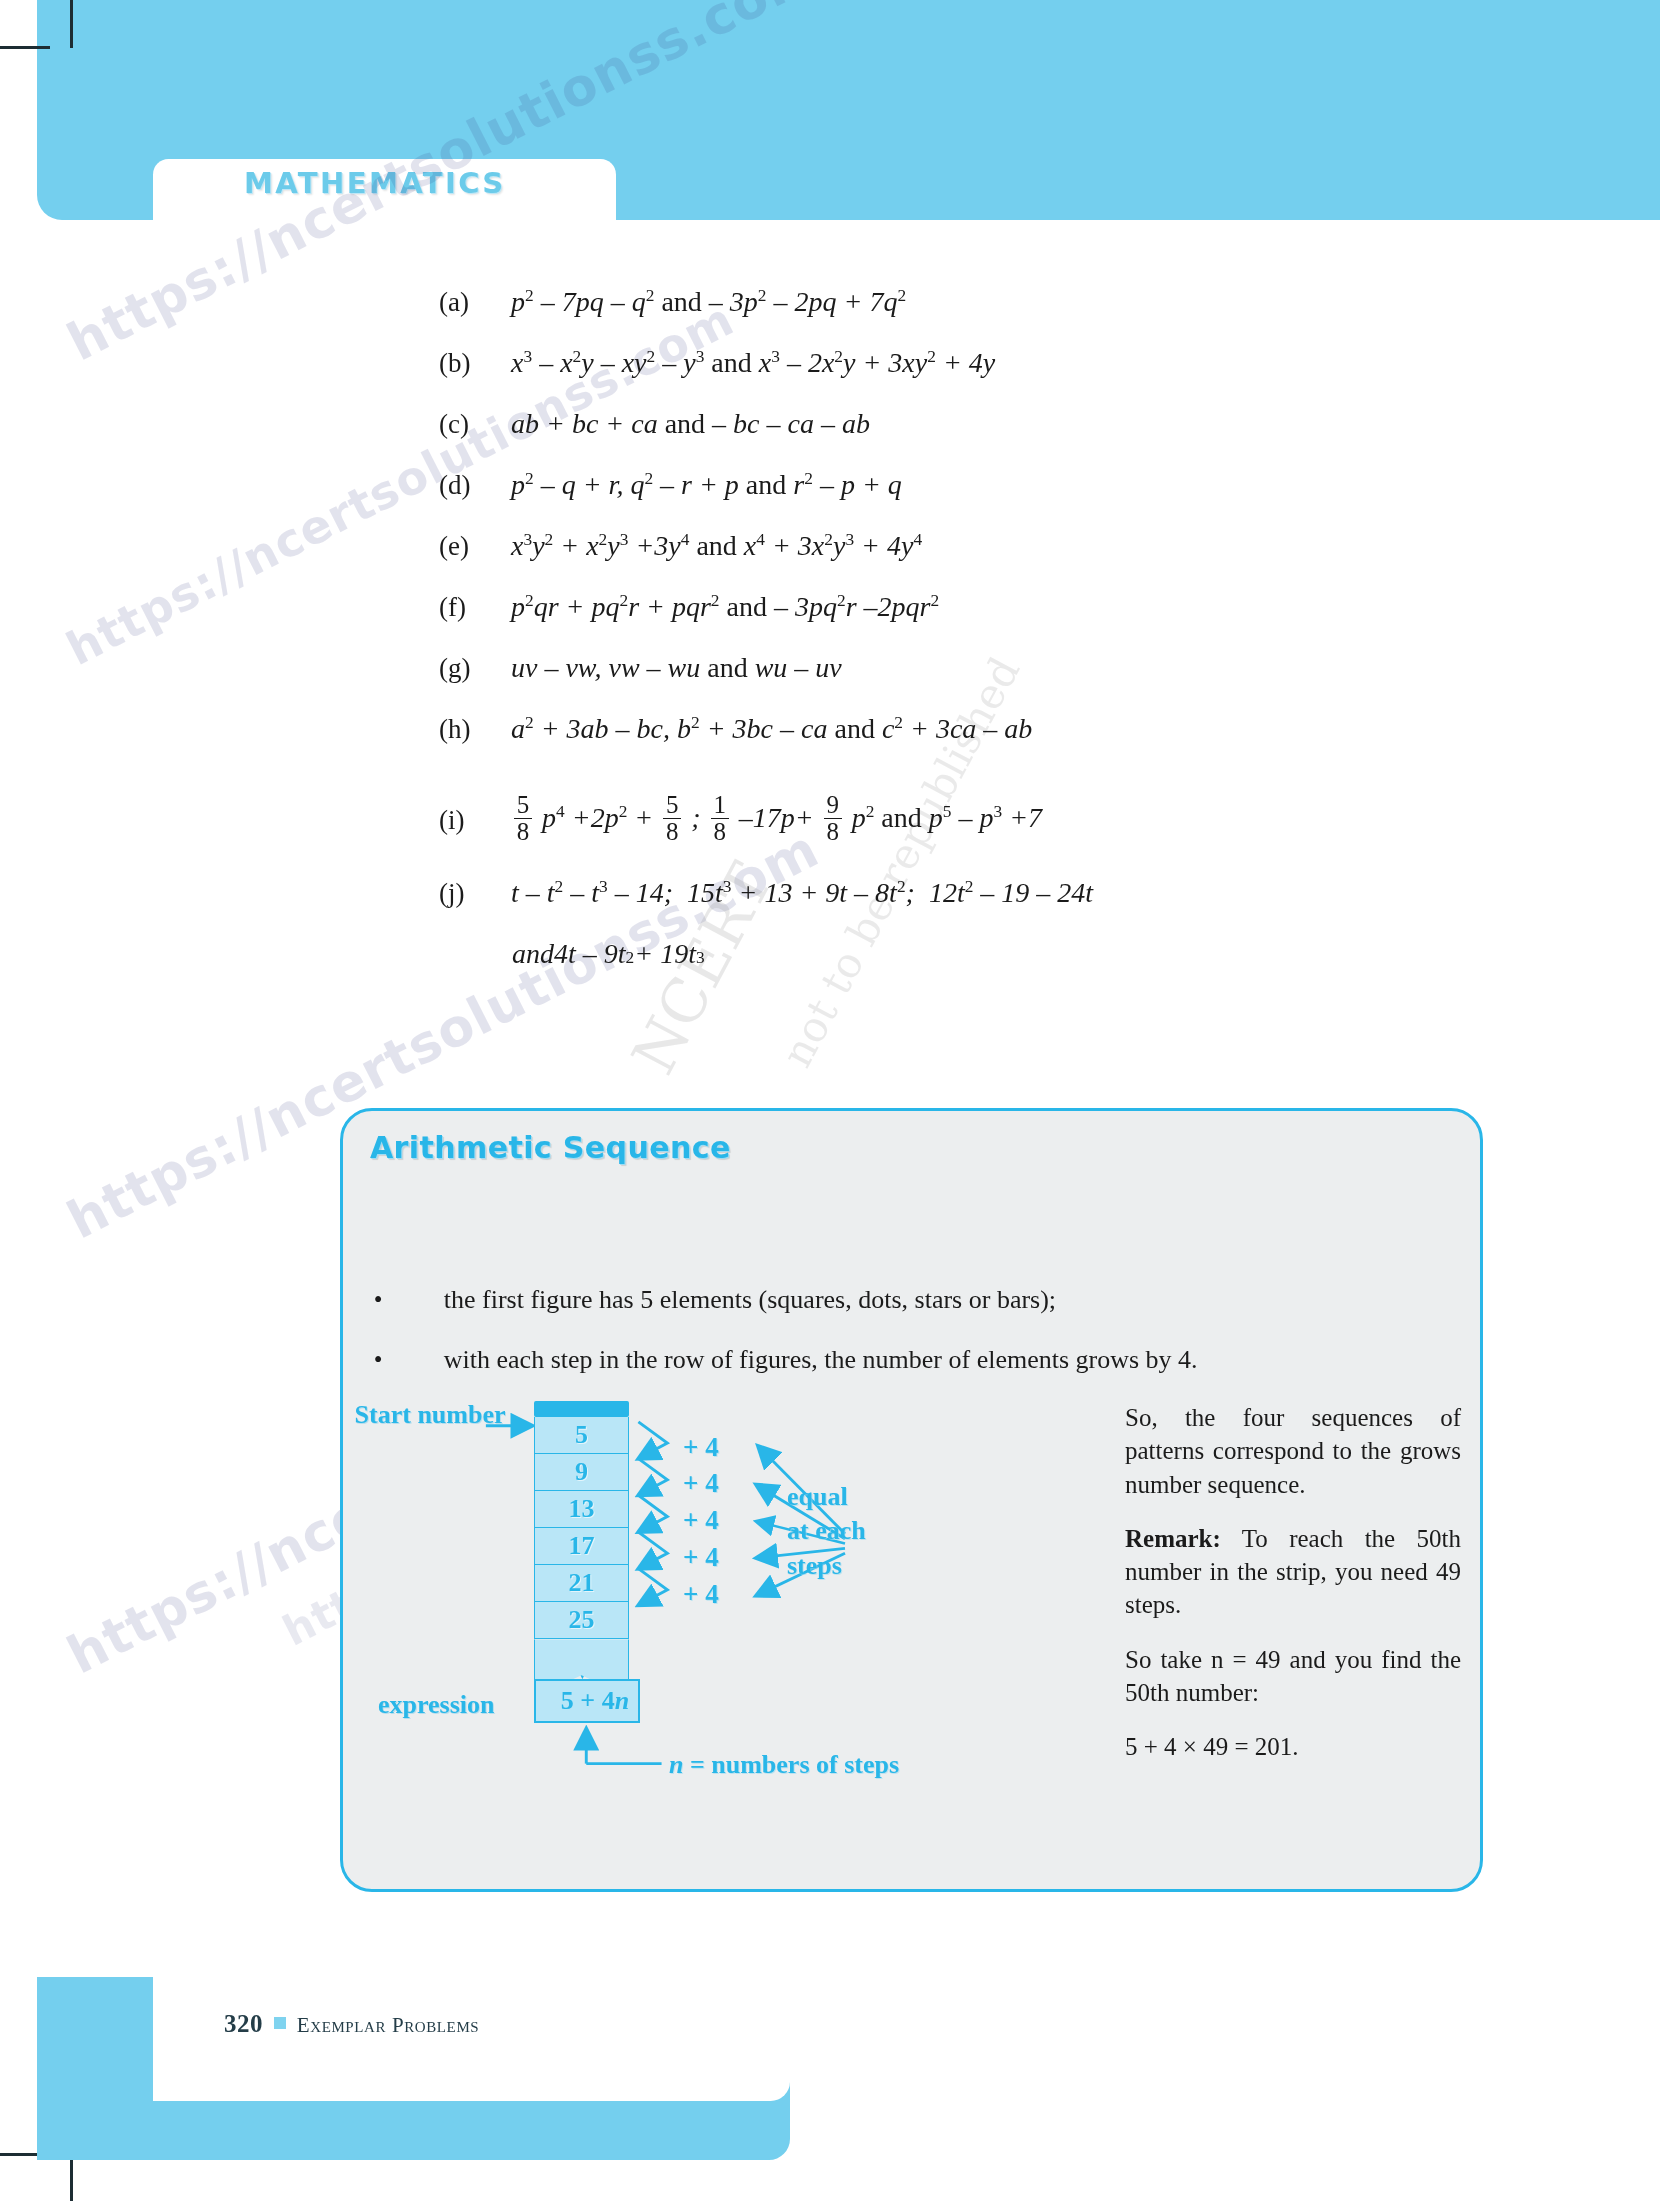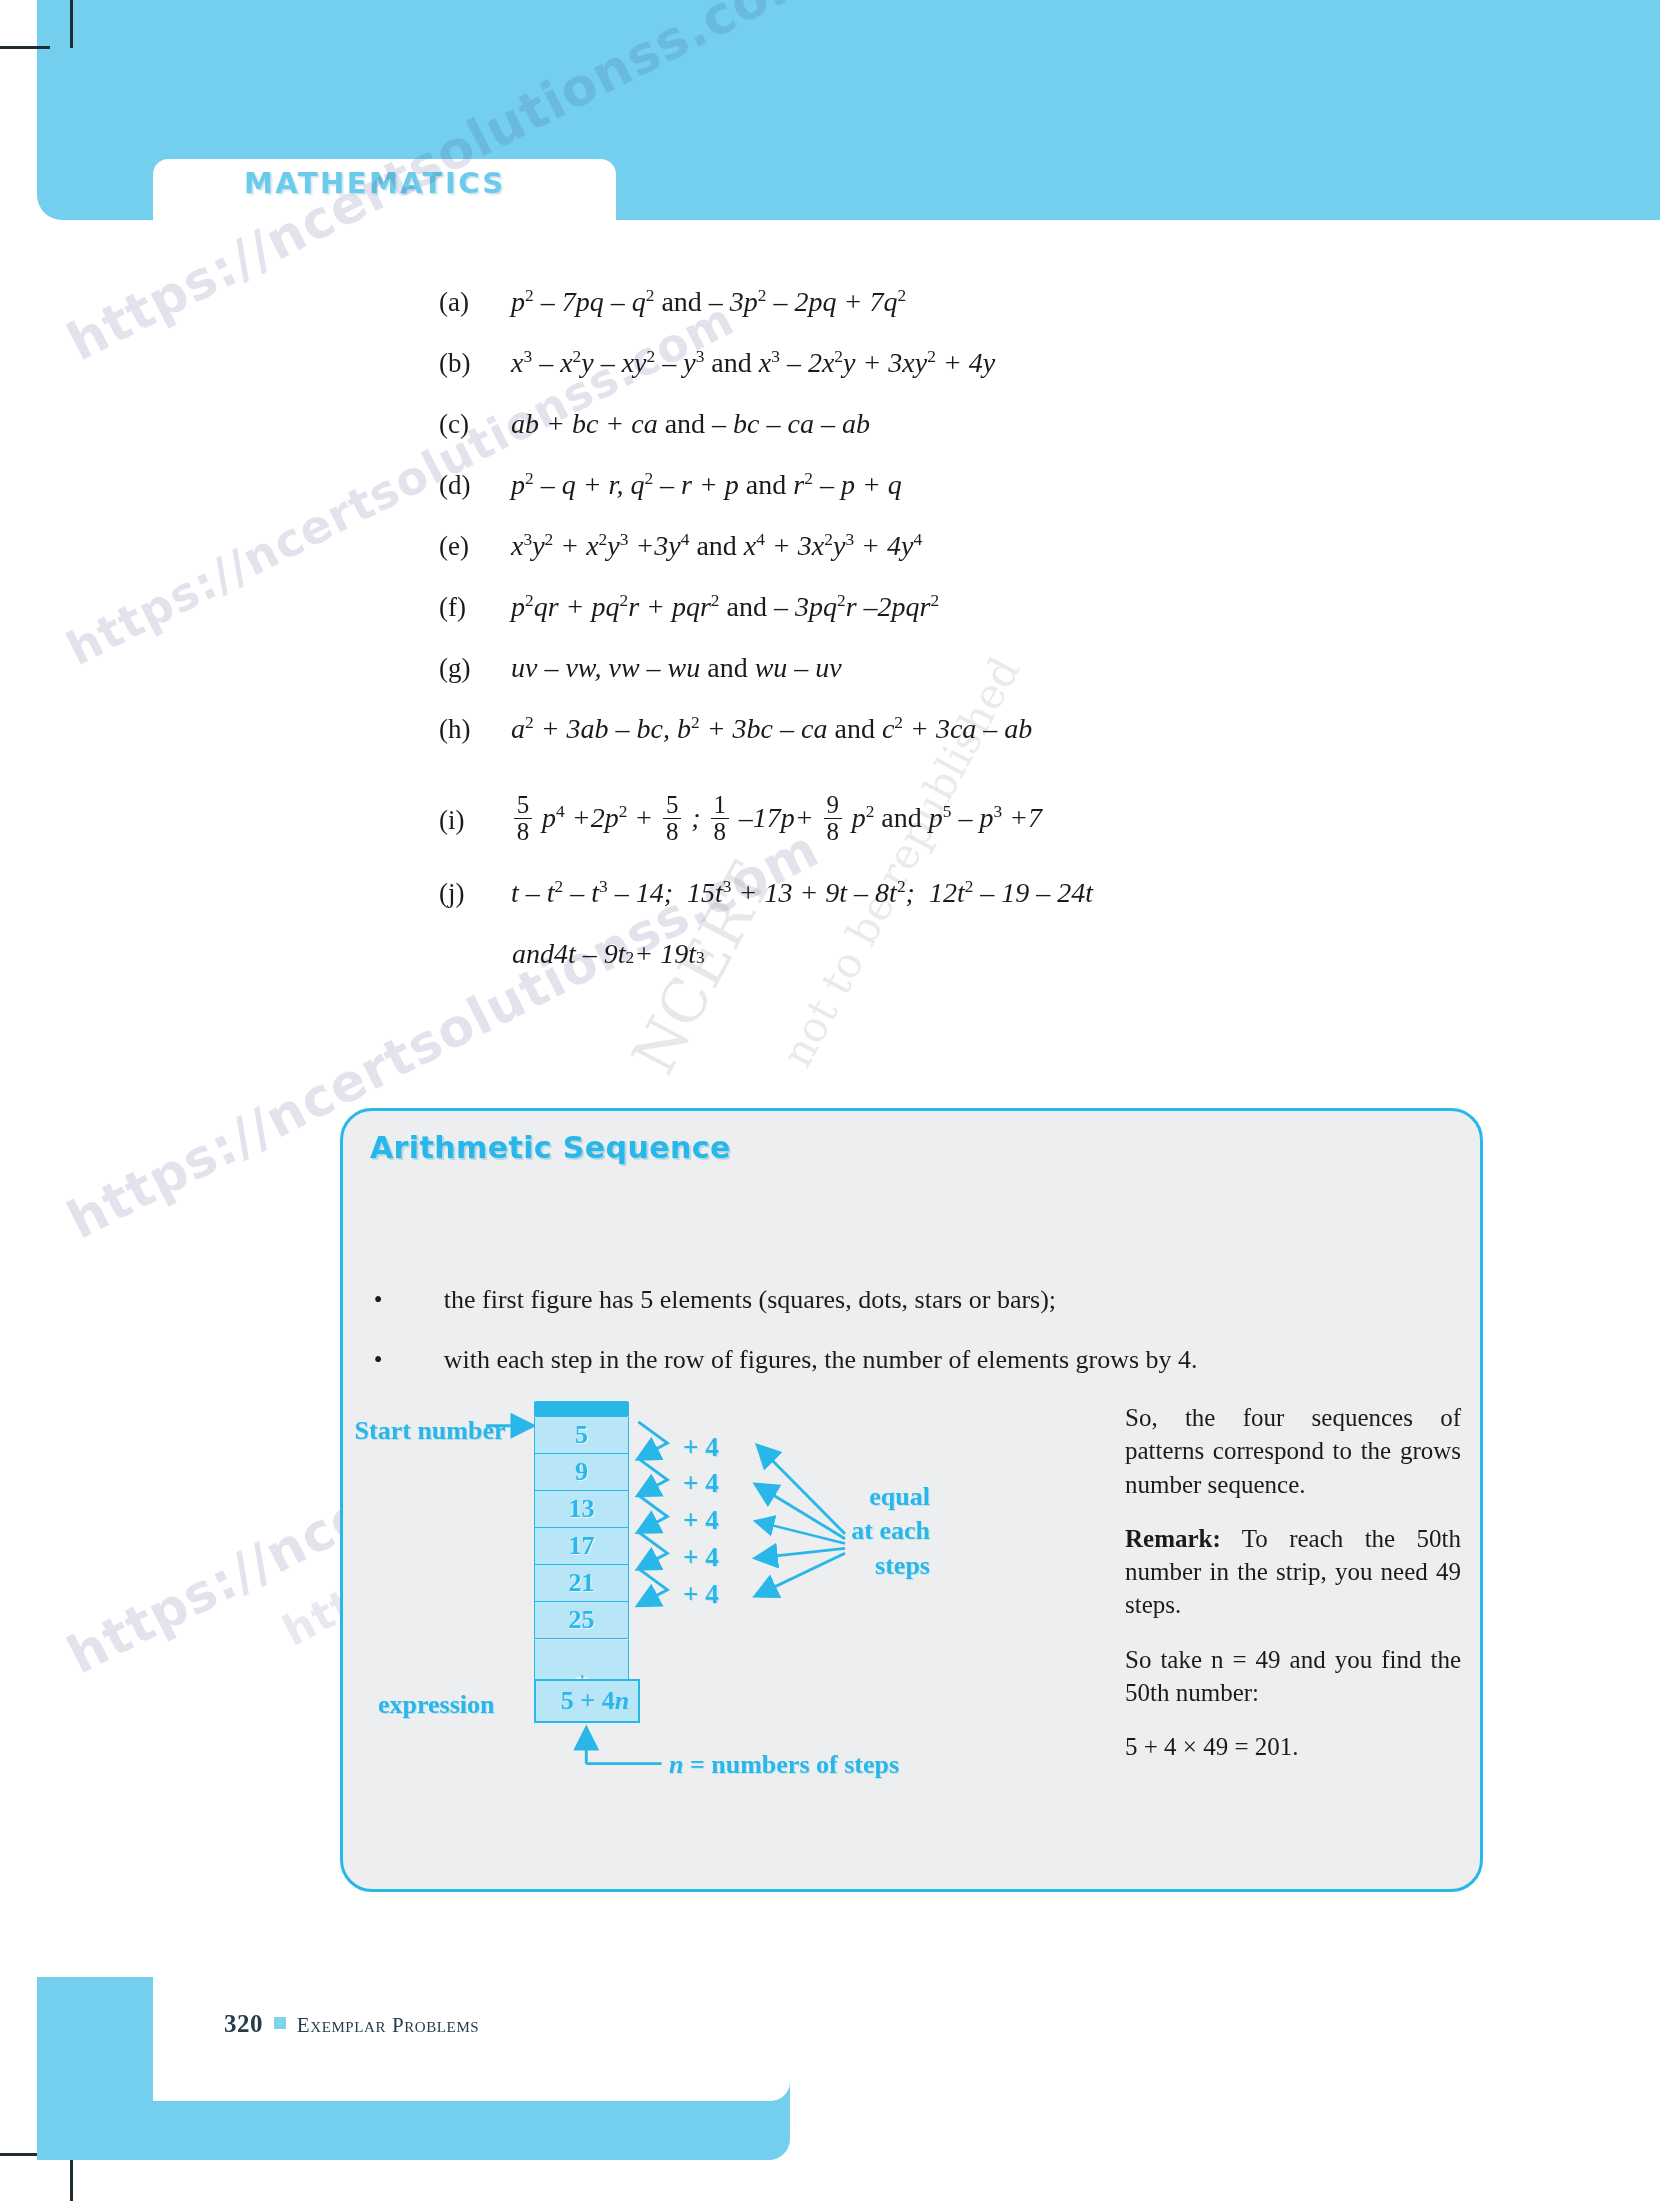--- a/index.html
+++ b/index.html
@@ -278,21 +278,21 @@
     background: #b9e6f7;
     border: 1.9px solid #29b6e8;
     border-top: none;
     box-sizing: border-box;
     clip-path: polygon(0 0, 100% 0, 100% 100%, 50% 62%, 0 100%);
   }
 
   .label-start {
     position: absolute;
     left: 11.6px;
-    top: 305px;
+    top: 289px;
     font-family: "Liberation Serif", serif;
     font-size: 26px;
     font-weight: bold;
     color: #29b6e8;
     text-shadow: 1px 1px 0 rgba(140,210,235,0.55);
   }
   .label-expr {
     position: absolute;
     left: 35px;
     top: 579px;
@@ -331,21 +331,21 @@
   }
   .equal-lbl {
     position: absolute;
     left: 444px;
     top: 369px;
     font-family: "Liberation Serif", serif;
     font-size: 26px;
     font-weight: bold;
     color: #29b6e8;
     line-height: 1.32;
-    text-align: right;
+    text-align: left;
     width: 143px;
     text-shadow: 1px 1px 0 rgba(160,220,240,0.6);
   }
   .nsteps-lbl {
     position: absolute;
     left: 326px;
     top: 639px;
     font-family: "Liberation Serif", serif;
     font-size: 26px;
     font-weight: bold;

